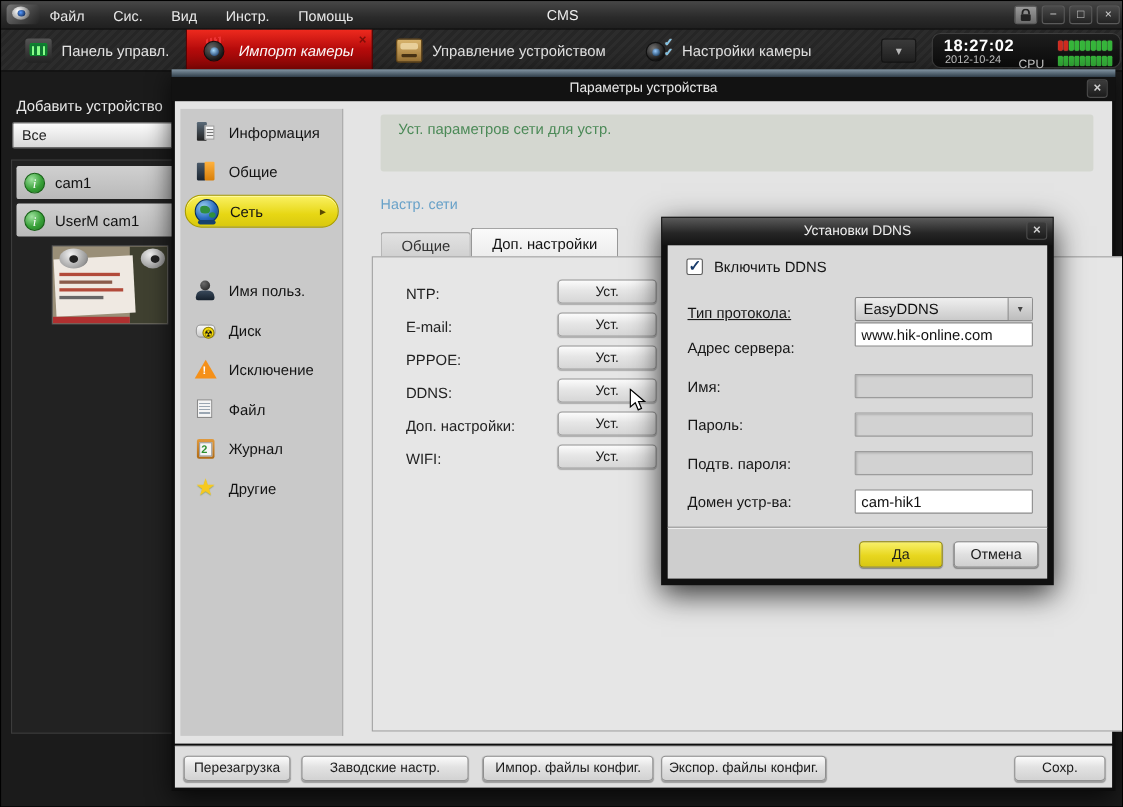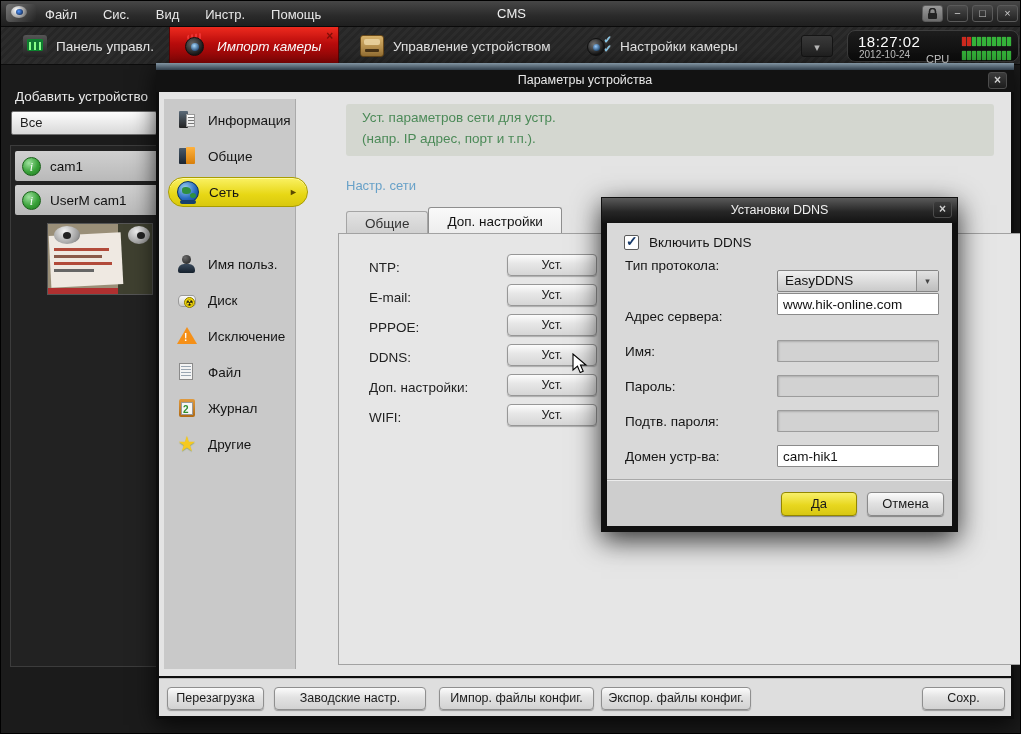--- a/index.html
+++ b/index.html
@@ -60,21 +60,21 @@
   .icon-cs .lens { position:absolute; left:6px; top:9px; width:7px; height:7px; border-radius:50%;
      background:radial-gradient(circle at 40% 35%, #9cf,#024); }
   .icon-cs .chk { position:absolute; right:-1px; top:0px; color:#7ec5ea; font-size:10px; line-height:9px; font-weight:bold;
      text-shadow:0 0 1px #fff; }
   .tab-caret { position:absolute; left:800px; top:8px; width:32px; height:22px; color:#b9b9b9;
     text-align:center; font-size:11px; line-height:22px; background:linear-gradient(#3a3a3a,#222);
     border:1px solid #151515; border-radius:3px; }
 
   .status-pill { position:absolute; right:3px; top:3px; width:172px; height:32px; border-radius:8px;
     background:linear-gradient(#1d1d1d,#0c0c0c); border:1px solid #3e3e3e; }
-  .clock-time { position:absolute; left:10px; top:2px; color:#fff; font-size:15px; font-weight:normal; letter-spacing:.5px; }
+  .clock-time { position:absolute; left:10px; top:2px; color:#fff; font-size:15px; font-weight:bold; letter-spacing:.5px; }
   .clock-date { position:absolute; left:11px; top:18px; color:#c9c9c9; font-size:10px; }
   .meter-row { position:absolute; left:78px; display:flex; align-items:center; gap:6px; height:14px; }
   .meter-label { color:#dcdcdc; font-size:11px; width:30px;margin-top:36px; }
   .meter-bar { display:flex; gap:1px; }
   .seg { width:4px; height:9px; border-radius:1px; }
   .seg.red { background:#cf2a1e; box-shadow:0 0 1px #f66; }
   .seg.green { background:#35b53a; box-shadow:0 0 1px #6f6; }
 
   
   .left-title { position:absolute; left:14px; top:88px; color:#e9e9e9; font-size:13.5px; }
@@ -104,21 +104,21 @@
     background:#0d0d0d; box-shadow:0 6px 22px rgba(0,0,0,.75); }
   .dev-top-grad { position:absolute; left:0; top:0; width:100%; height:7px;
     background:linear-gradient(#8295a3,#303e4a); }
   .dev-titlebar { position:absolute; left:0; top:7px; width:100%; height:22px; background:#121212; }
   .dev-title { position:absolute; left:0; right:0; top:0; text-align:center; color:#e8e8e8;
     font-size:12.5px; line-height:21px; }
   .dlg-x { position:absolute; right:7px; top:2px; width:19px; height:17px; border:1px solid #4c4c4c;
     border-radius:3px; background:linear-gradient(#3c3c3c,#1c1c1c); color:#d0d0d0; font-size:12px;
     font-weight:bold; text-align:center; line-height:15px; }
   .dev-body { position:absolute; left:3px; top:29px; width:852px; height:584px; background:#e4e4e4; }
-  .dev-sidebar { position:absolute; left:5px; top:7px; width:132px; height:570px; background:#c9c9c9;
+  .dev-sidebar { position:absolute; left:5px; top:7px; width:148px; height:570px; background:#c9c9c9;
     border-right:1px solid #aaa; }
   .sb-item { position:absolute; left:4px; width:140px; height:30px; display:flex; align-items:center;
     gap:10px; padding-left:8px; color:#141414; font-size:13.5px; }
   .sb-item.sel { background:linear-gradient(#faf163,#e7d714 60%,#d9c80e); border:1px solid #a99d00;
     border-radius:15px; box-shadow:inset 0 1px 0 #fffa9a; }
   .sb-item.sel .sb-arrow { position:absolute; right:9px; color:#5a4a00; font-size:9px; }
   .sicon { width:22px; height:22px; position:relative; flex:0 0 auto; }
   .ic-info .tower { position:absolute; left:3px; top:2px; width:9px; height:17px; background:linear-gradient(#5a6a78,#222); border-radius:1px; }
   .ic-info .page { position:absolute; left:10px; top:5px; width:9px; height:13px; background:#eee; border:1px solid #999;
      box-shadow:inset 0 2px 0 #fff; }
@@ -411,21 +411,20 @@
         </div>
         <div class="sb-item" style="top:330px;">
           <span class="sicon ic-star">★</span>
           <span>Другие</span>
         </div>
       </div>
 
       <div class="dev-content">
         <div class="info-box">
           <div>Уст. параметров сети для устр.</div>
-          <div>(напр. IP адрес, порт и т.п.).</div>
         </div>
         <div class="sec-link">Настр. сети</div>
         <div class="net-tabs">
           <div class="net-tab">Общие</div>
           <div class="net-tab active">Доп. настройки</div>
         </div>
         <div class="net-panel">
           <div class="set-row-label" style="top:26px;">NTP:</div>
           <div class="set-btn" style="top:20px;">Уст.</div>
           <div class="set-row-label" style="top:56px;">E-mail:</div>
@@ -455,21 +454,21 @@
     <div class="ddns-titlebar">
       <div class="ddns-title">Установки DDNS</div>
       <div class="dlg-x" style="right:5px; top:3px;">×</div>
     </div>
     <div class="ddns-body">
       <div class="ddns-check">
         <span class="mark">✓</span>
       </div>
       <div class="ddns-check-label">Включить DDNS</div>
 
-      <div class="ddns-label" style="top:35px;">Тип протокола:</div>
+      <div class="ddns-label" style="top:54px;text-decoration:underline;">Тип протокола:</div>
       <div class="ddns-field" style="top:47px;">
         <div class="ddns-select">
           <span>EasyDDNS</span>
           <span class="arrow">▾</span>
         </div>
       </div>
 
       <div class="ddns-label" style="top:86px;">Адрес сервера:</div>
       <div class="ddns-field" style="top:70px;">
         <input class="ddns-input" value="www.hik-online.com" style="">

